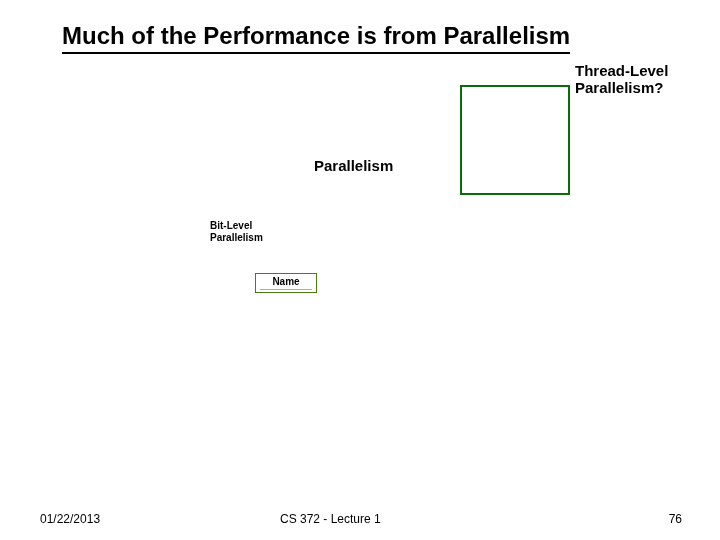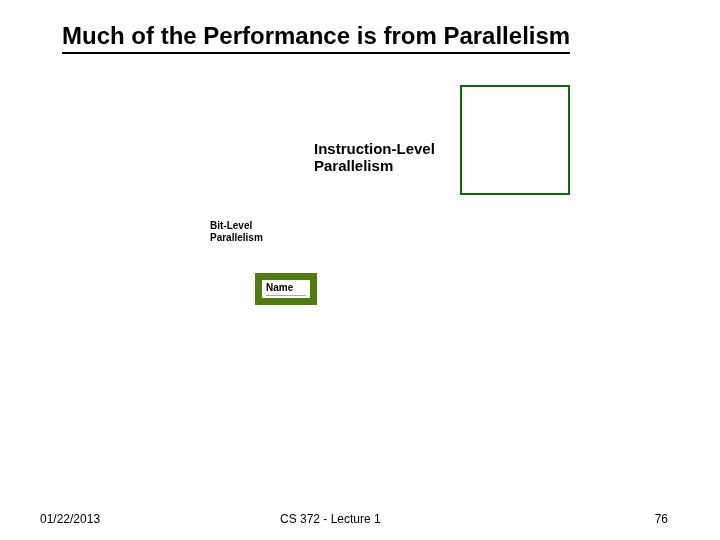--- a/index.html
+++ b/index.html
@@ -60,48 +60,53 @@
     background:
       radial-gradient(circle, rgba(200,30,40,0.35) 0.6px, rgba(0,0,0,0) 0.6px) 0 0/3px 3px,
       #fff;
     z-index: -2;
   }
   .name-box {
     position: absolute;
     left: 255px; top: 273px;
     width: 62px;
     background: #fff;
-    border: 7px solid #4d7c0f;
+    border: 1px solid #4d7c0f;
     padding: 2px 4px;
     font-size: 10px;
     font-weight: bold;
+    text-align: center;
   }
   .name-box .line { border-top: 1px solid #aaa; margin-top: 2px; }
 
   .footer {
     position: absolute;
     left: 0; bottom: 14px;
     width: 100%;
     font-size: 12px;
     color: #000;
   }
   .footer .date { position: absolute; left: 40px; bottom: 0; }
   .footer .course { position: absolute; left: 280px; bottom: 0; }
-  .footer .num { position: absolute; right: 52px; bottom: 0; }
+  .footer .num { position: absolute; right: 38px; bottom: 0; }
 </style>
 </head>
 <body>
 
 <div class="slide">
 
   <div class="title">Much of the Performance is from Parallelism</div>
 
+  <div class="label-tlp">
+    <span>Thread-Level</span><br>
+    <span>Parallelism?</span>
+  </div>
 
   <div class="label-ilp">
-    <span>Instruction-Level</span><br>
+    <br>
     <span>Parallelism</span>
   </div>
 
   <div class="label-blp">
     <span>Bit-Level</span><br>
     <span>Parallelism</span>
   </div>
 
   <div class="box box-blp"></div>
   <div class="box box-ilp"></div>

